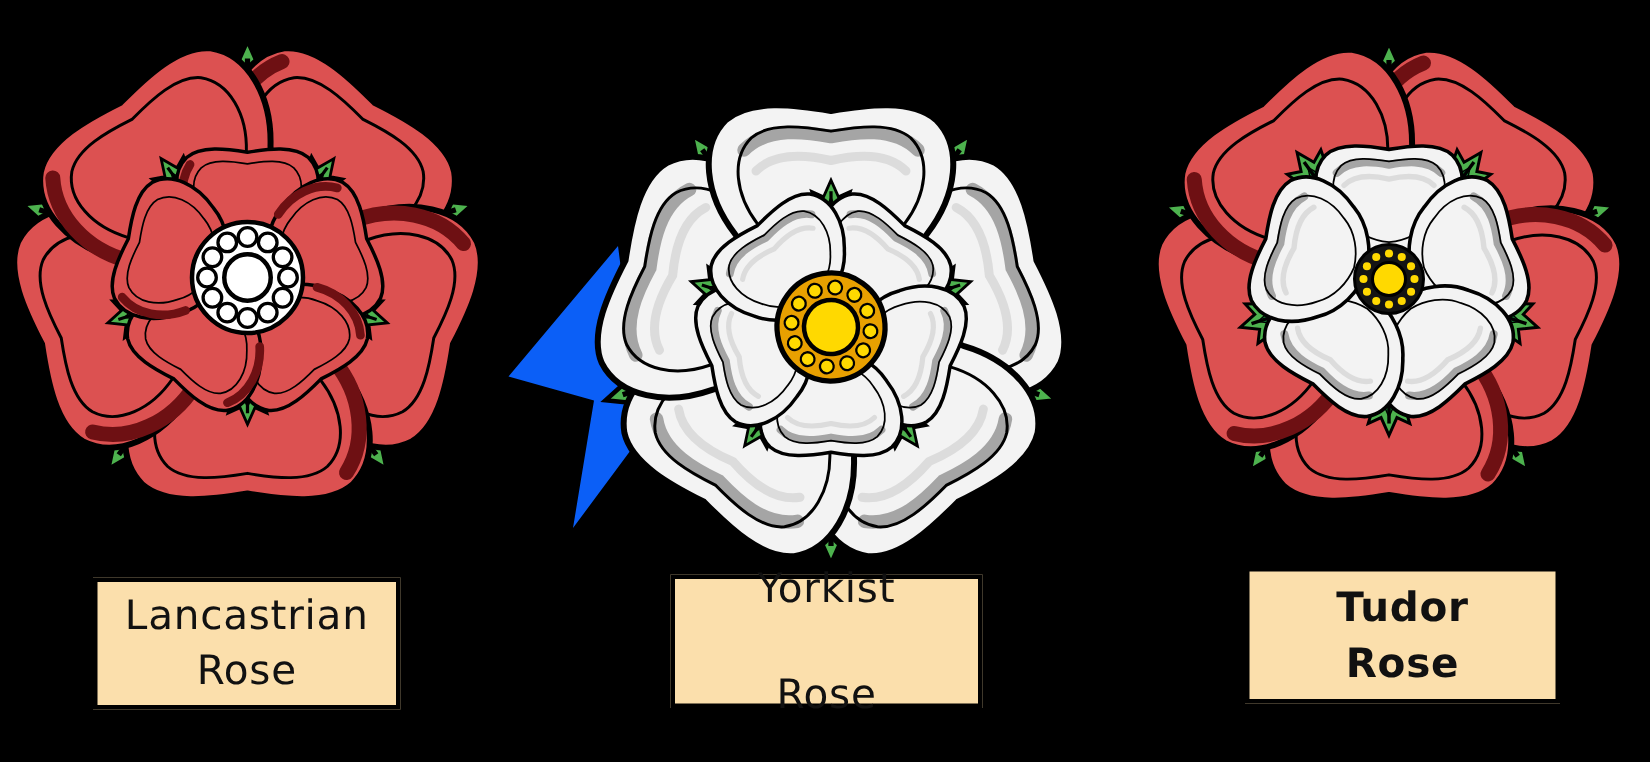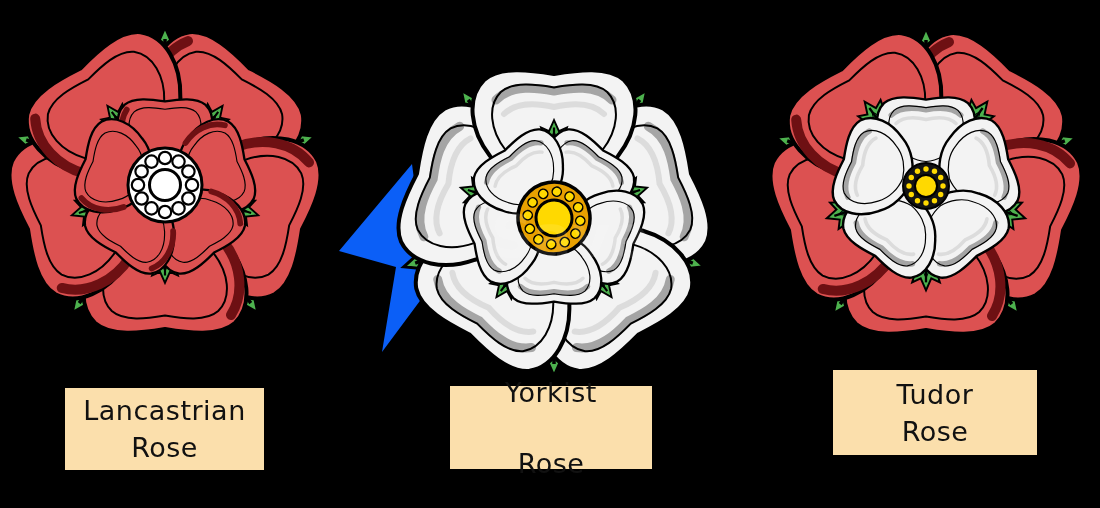--- a/index.html
+++ b/index.html
@@ -204,21 +204,20 @@
       <use href="#petal-ring-red"></use>
       <g transform="rotate(-36) scale(0.66)">
           <use href="#sepal-ring"></use>
         </g>
       <g transform="rotate(-36) scale(0.60)">
           <use href="#petal-ring-white"></use>
         </g>
       <use href="#center-tudor"></use>
     </g>
   </svg>
-  <div class="label" style="left:830px;top:367px;width:210px;height:91px;">
+  <div class="label" style="left:830px;top:378px;width:210px;height:91px;font-weight:bold;">
     <div>Tudor</div>
     <div>Rose</div>
   </div>
 </div>
 
 <div class="watermark" style="left:440px;top:200px;width:260px;">
-  <div>Save</div>
 </div>
 
 </body></html>

